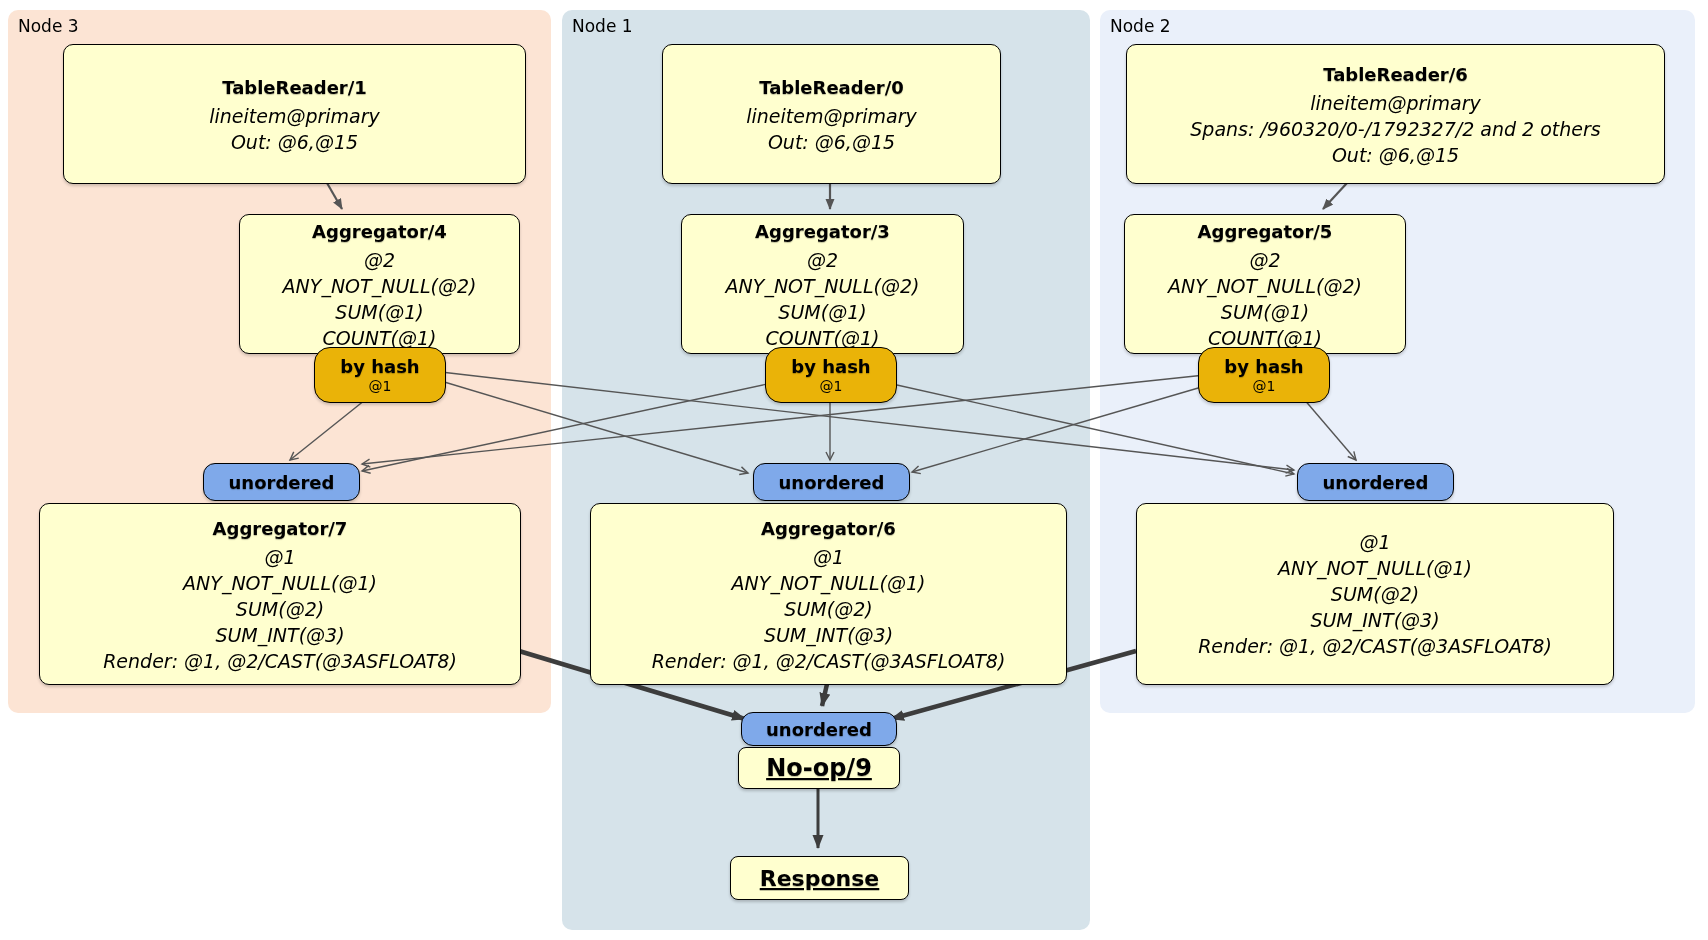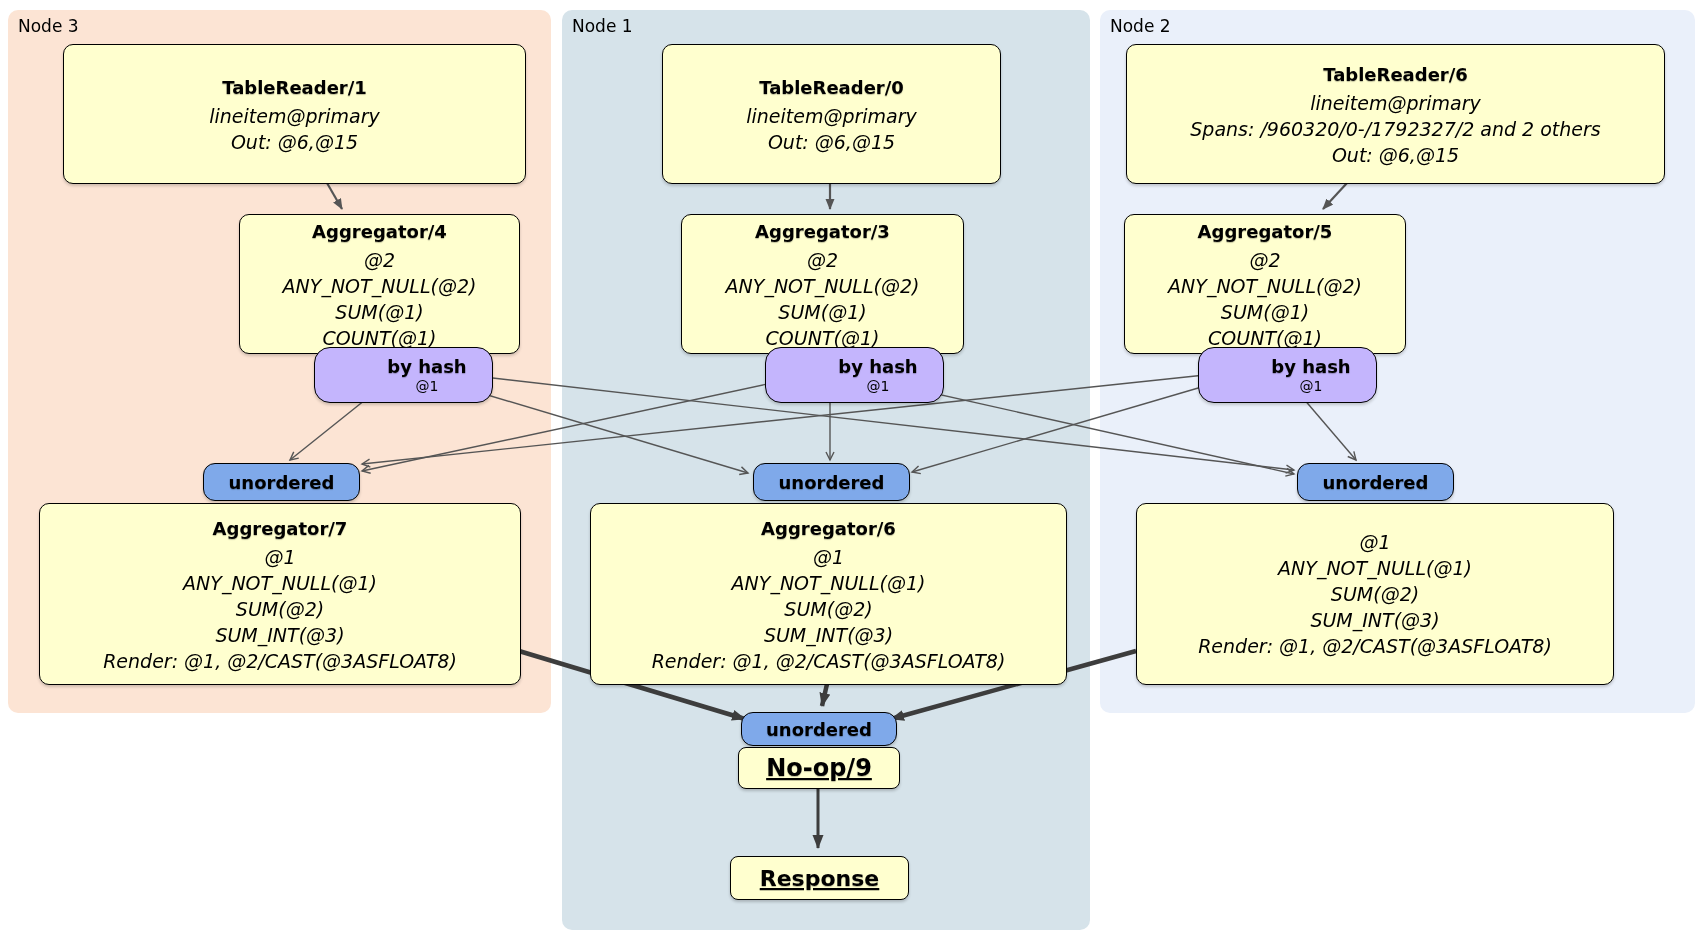--- a/index.html
+++ b/index.html
@@ -18,21 +18,21 @@
     border-radius:10px;display:flex;flex-direction:column;justify-content:center;
     text-align:center;box-shadow:0 2px 3px rgba(0,0,0,0.18);
   }
   .gbox .title{font-weight:bold;font-size:18px;line-height:30px;text-shadow:0 1px 1px rgba(0,0,0,0.25);}
   .gbox .line{font-size:19px;line-height:26px;white-space:nowrap;font-style:italic;}
   .pill{
     position:absolute;z-index:3;border:1.6px solid #000;text-align:center;
     display:flex;flex-direction:column;justify-content:center;
     box-shadow:0 2px 3px rgba(0,0,0,0.18);
   }
-  .hash{background:#c4b5fd;border-radius:16px;padding-left:47px;}
+  .hash{background:#eab308;border-radius:16px;}
   .hash .pill-title{font-weight:bold;font-size:18px;line-height:22px;text-shadow:0 1px 1px rgba(0,0,0,0.25);}
   .hash .pill-sub{font-size:14px;line-height:17px;}
   .sync{background:#7fa9ea;border-radius:12px;}
   .sync .pill-title{font-weight:bold;font-size:18px;line-height:19px;text-shadow:0 1px 1px rgba(0,0,0,0.25);}
   .endbox{
     position:absolute;z-index:3;background:#ffffcf;border:1.8px solid #000;border-radius:8px;
     display:flex;align-items:center;justify-content:center;font-weight:bold;
     box-shadow:0 2px 3px rgba(0,0,0,0.2);text-shadow:0 1px 1px rgba(0,0,0,0.25);text-decoration:underline;
   }
 </style>

